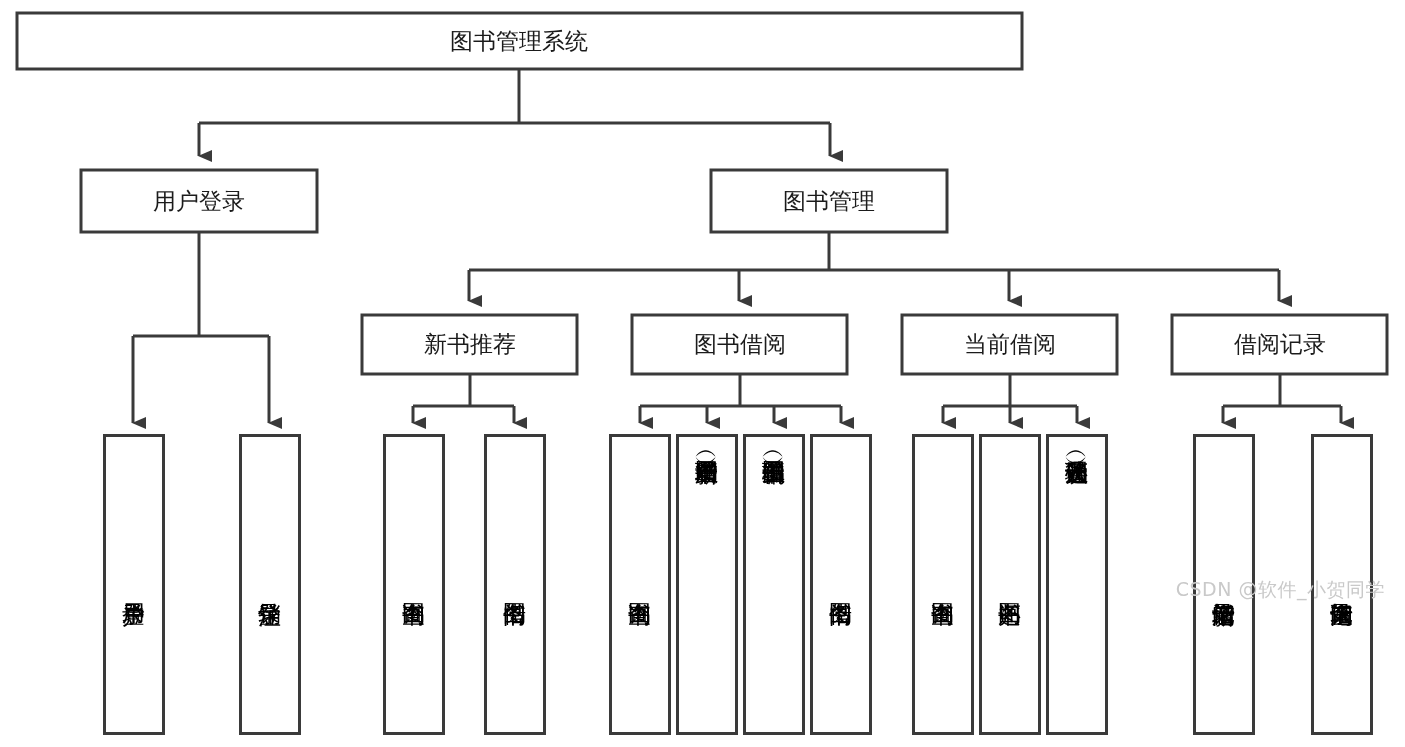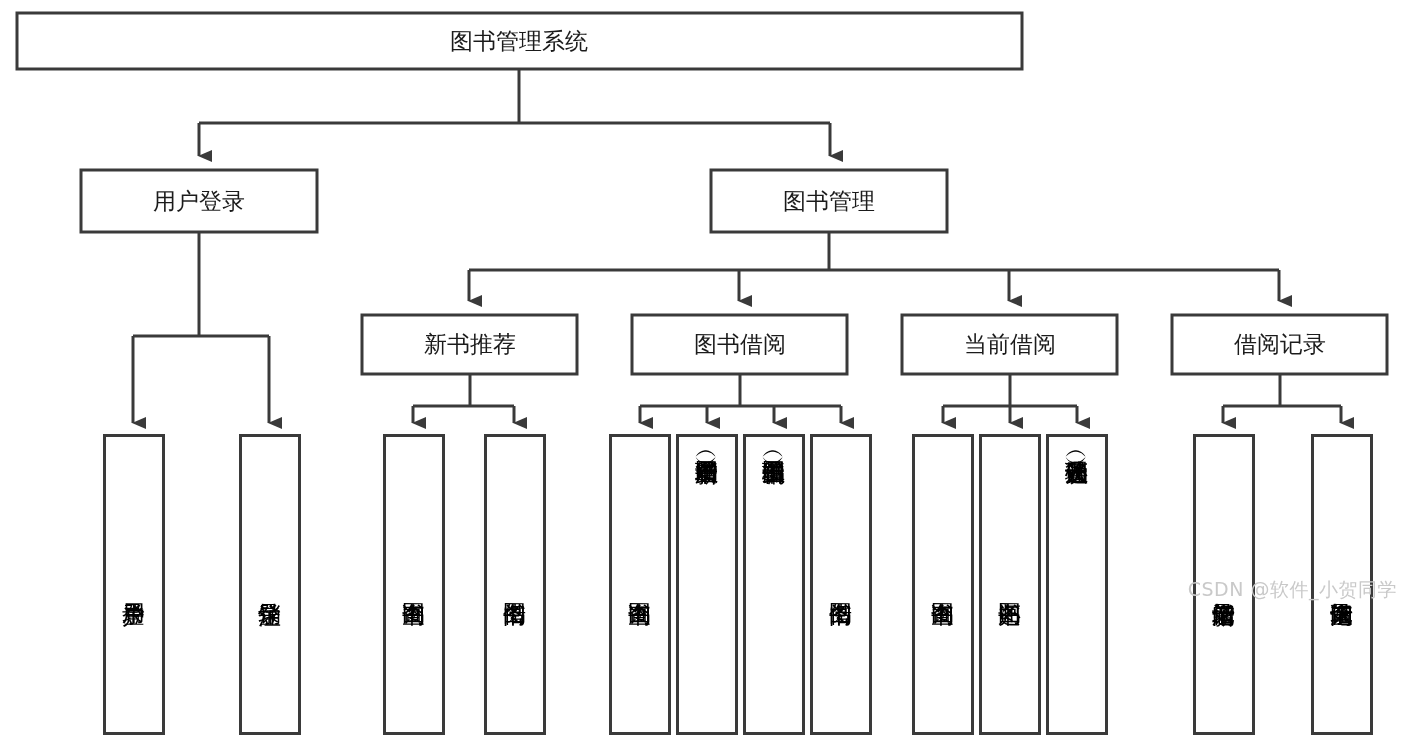--- a/index.html
+++ b/index.html
@@ -26,21 +26,21 @@
     white-space:pre-wrap;
   }
   .leaf-wrap{
     position:absolute;box-sizing:border-box;
     border:3px solid #3a3a3a;background:#ffffff;
     display:flex;align-items:center;justify-content:center;
     overflow:hidden;
   }
   .leaf-wrap.top-align{align-items:flex-start;padding-top:6px;}
   .watermark{
-    position:absolute;right:8px;bottom:4px;
+    position:absolute;right:20px;bottom:4px;
     font-family:"DejaVu Sans","Liberation Sans",sans-serif;
     font-size:19px;color:#c9c9c9;white-space:nowrap;
     letter-spacing:0.5px;
   }
 </style>
 </head>
 <body>
 
 <div id="diagram-root">
 

